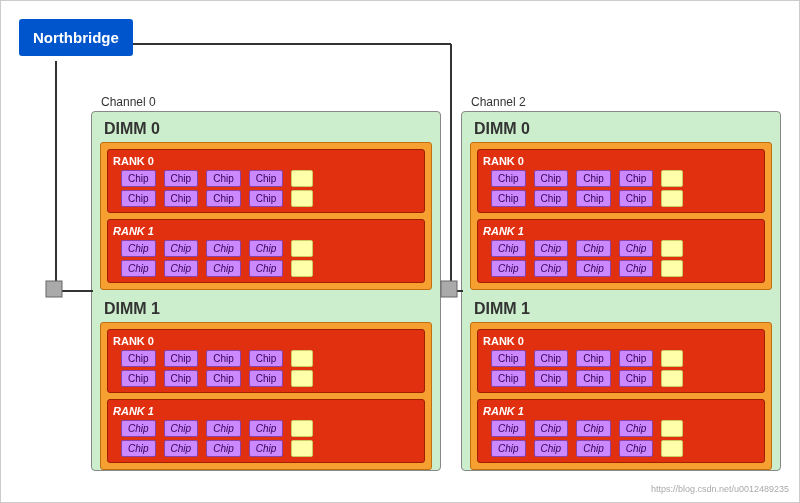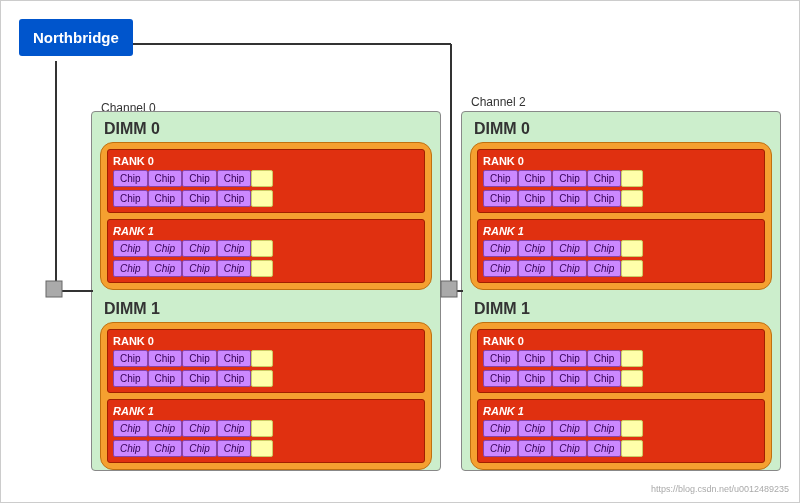--- a/index.html
+++ b/index.html
@@ -68,21 +68,21 @@
       font-weight: bold;
       color: #333;
       margin-bottom: 4px;
       margin-left: 4px;
     }
 
     
     .dimm {
       background: #f5a030;
       border: 1.5px solid #c07010;
-      border-radius: 13px;
+      border-radius: 3px;
       padding: 6px;
       margin-bottom: 10px;
     }
 
     
     .rank {
       background: #e03010;
       border: 1.5px solid #a02000;
       border-radius: 3px;
       padding: 5px;
@@ -94,22 +94,23 @@
     .rank-label {
       font-size: 11px;
       font-weight: bold;
       color: #fff;
       margin-bottom: 3px;
     }
 
     
     .chip-row {
       display: flex;
-      gap: 0;
+      gap: 8px;
       margin-bottom: 3px;
+      margin-left: 8px;
     }
     .chip-row:last-child { margin-bottom: 0; }
 
     
     .chip {
       background: #cc88ff;
       border: 1px solid #8844aa;
       border-radius: 2px;
       padding: 2px 6px;
       font-size: 10px;
@@ -162,21 +163,21 @@
     <line x1="450" y1="290" x2="462" y2="290" stroke="#333" stroke-width="2"></line>
 
     <rect x="45" y="280" width="16" height="16" fill="#aaa" stroke="#666" stroke-width="1"></rect>
     <rect x="440" y="280" width="16" height="16" fill="#aaa" stroke="#666" stroke-width="1"></rect>
   </svg>
 
   <div class="northbridge">
     <span>Northbridge</span>
   </div>
 
-  <div class="channel-label" style="top:100px; left:100px;text-align:right;">
+  <div class="channel-label" style="top:94px; left:100px;text-align:right;">
     <span>Channel 0</span>
   </div>
 
   <div class="channel channel-0">
 
     <div class="dimm-label">
       <span>DIMM 0</span>
     </div>
     <div class="dimm">
 

